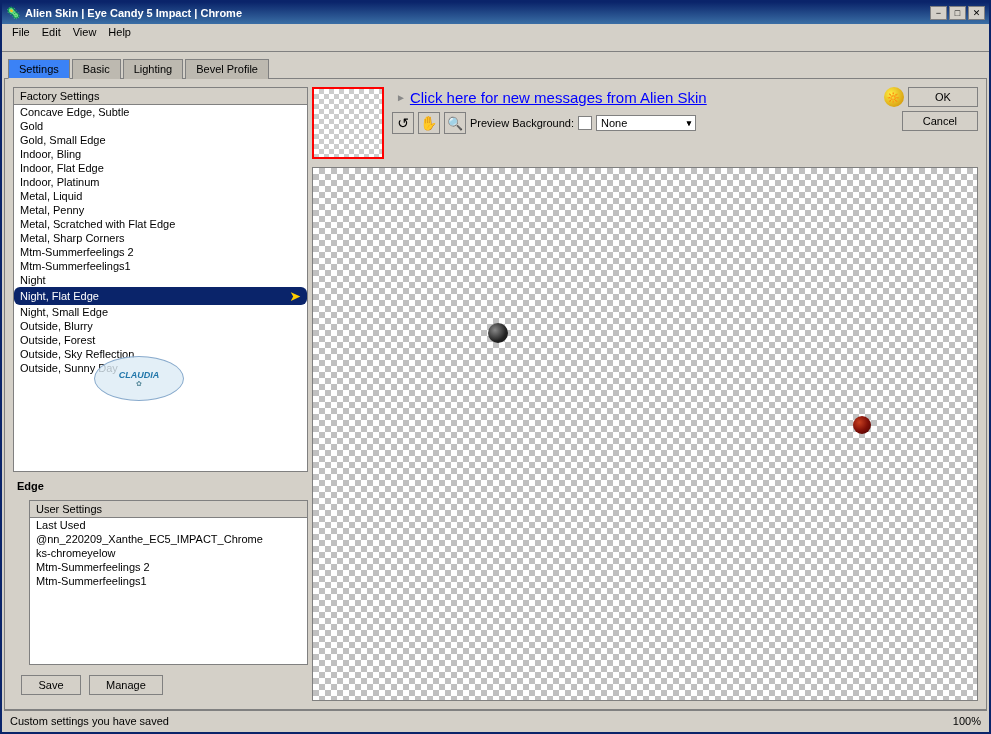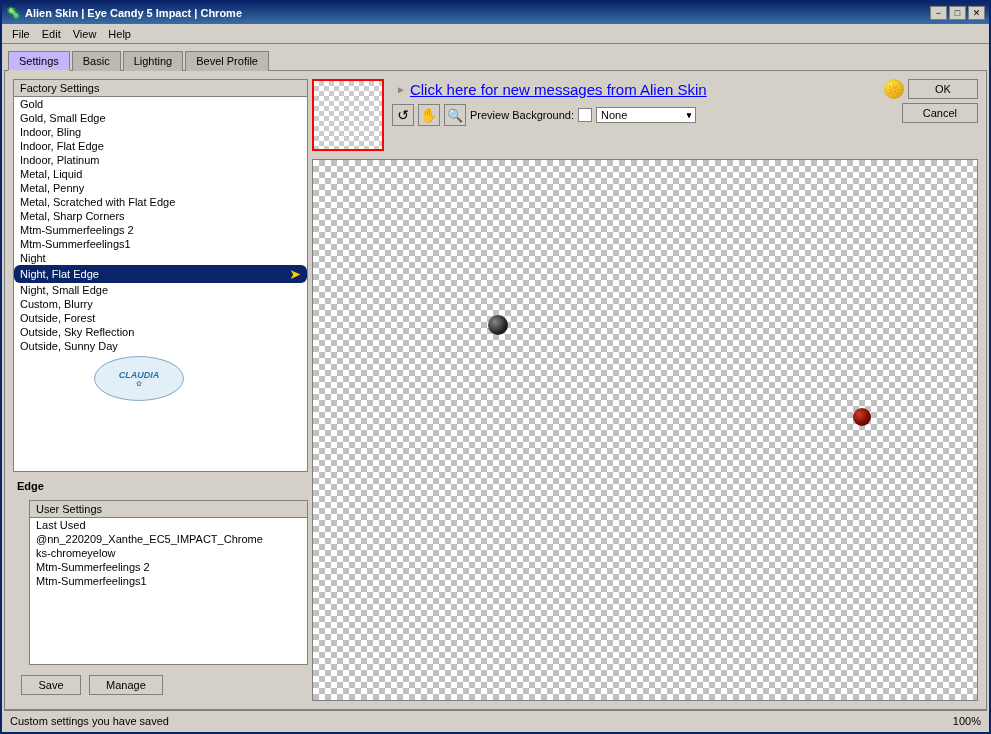--- a/index.html
+++ b/index.html
@@ -22,23 +22,23 @@
       background: #d4d0c8;
       border: 1px solid #808080;
       display: flex; align-items: center; justify-content: center;
       font-size: 9px; cursor: pointer; color: black;
     }
     .title-btn.close { background: #d4d0c8; }
 
     
     .menu-bar {
       background: #d4d0c8;
-      height: 20px;
-      display: flex;
-      align-items: center;
+      height: 28px;
+      display: flex;
+      align-items: flex-start;
       padding: 0 4px;
       border-bottom: 1px solid #808080;
     }
     .menu-item {
       padding: 2px 6px;
       font-size: 11px;
       cursor: pointer;
     }
 
     
@@ -53,21 +53,21 @@
       background: #d4d0c8;
       cursor: pointer;
       font-size: 11px;
       border-bottom: none;
       margin-right: 2px;
       position: relative;
       bottom: -1px;
       z-index: 1;
     }
     .tab.active {
-      background: #c4b5fd;
+      background: #3b82f6;
       border-bottom: 1px solid #d4d0c8;
       font-weight: normal;
       z-index: 2;
     }
     .tab:not(.active) {
       background: #bdb9b0;
     }
 
     
     .left-panel {
@@ -273,35 +273,36 @@
 
       <div class="left-panel">
 
         <div class="settings-box" style="flex:1; position:relative;">
           <div class="settings-header">
             <span>Factory Settings</span>
           </div>
 
           <div class="settings-list" id="factory-list" style="position:relative;">
 
+          <div class="settings-list-item">Concave Edge, Subtle</div>
               <div class="settings-list-item">Gold</div>
               <div class="settings-list-item">Gold, Small Edge</div>
               <div class="settings-list-item">Indoor, Bling</div>
               <div class="settings-list-item">Indoor, Flat Edge</div>
               <div class="settings-list-item">Indoor, Platinum</div>
               <div class="settings-list-item">Metal, Liquid</div>
               <div class="settings-list-item">Metal, Penny</div>
               <div class="settings-list-item">Metal, Scratched with Flat Edge</div>
               <div class="settings-list-item">Metal, Sharp Corners</div>
               <div class="settings-list-item">Mtm-Summerfeelings 2</div>
               <div class="settings-list-item">Mtm-Summerfeelings1</div>
               <div class="settings-list-item">Night</div>
               <div class="settings-list-item selected" style="display: flex; align-items: center; justify-content: space-between;">Night, Flat Edge<span style="font-size: 14px; color: rgb(255, 204, 0); margin-left: 4px;">➤</span></div>
               <div class="settings-list-item">Night, Small Edge</div>
-              <div class="settings-list-item">Custom, Blurry</div>
+              <div class="settings-list-item">Outside, Blurry</div>
               <div class="settings-list-item">Outside, Forest</div>
               <div class="settings-list-item">Outside, Sky Reflection</div>
               <div class="settings-list-item">Outside, Sunny Day</div>
             </div>
 
           <div style="position:absolute; bottom:70px; left:80px; width:90px; height:45px; background:rgba(220,235,245,0.8); border-radius:50%; display:flex; align-items:center; justify-content:center; flex-direction:column; border:1px solid #88aacc; pointer-events:none;">
             <span style="font-size:9px; color:#2277aa; font-style:italic; font-weight:bold;">CLAUDIA</span>
             <span style="font-size:7px; color:#558899;">✿</span>
           </div>
         </div>

